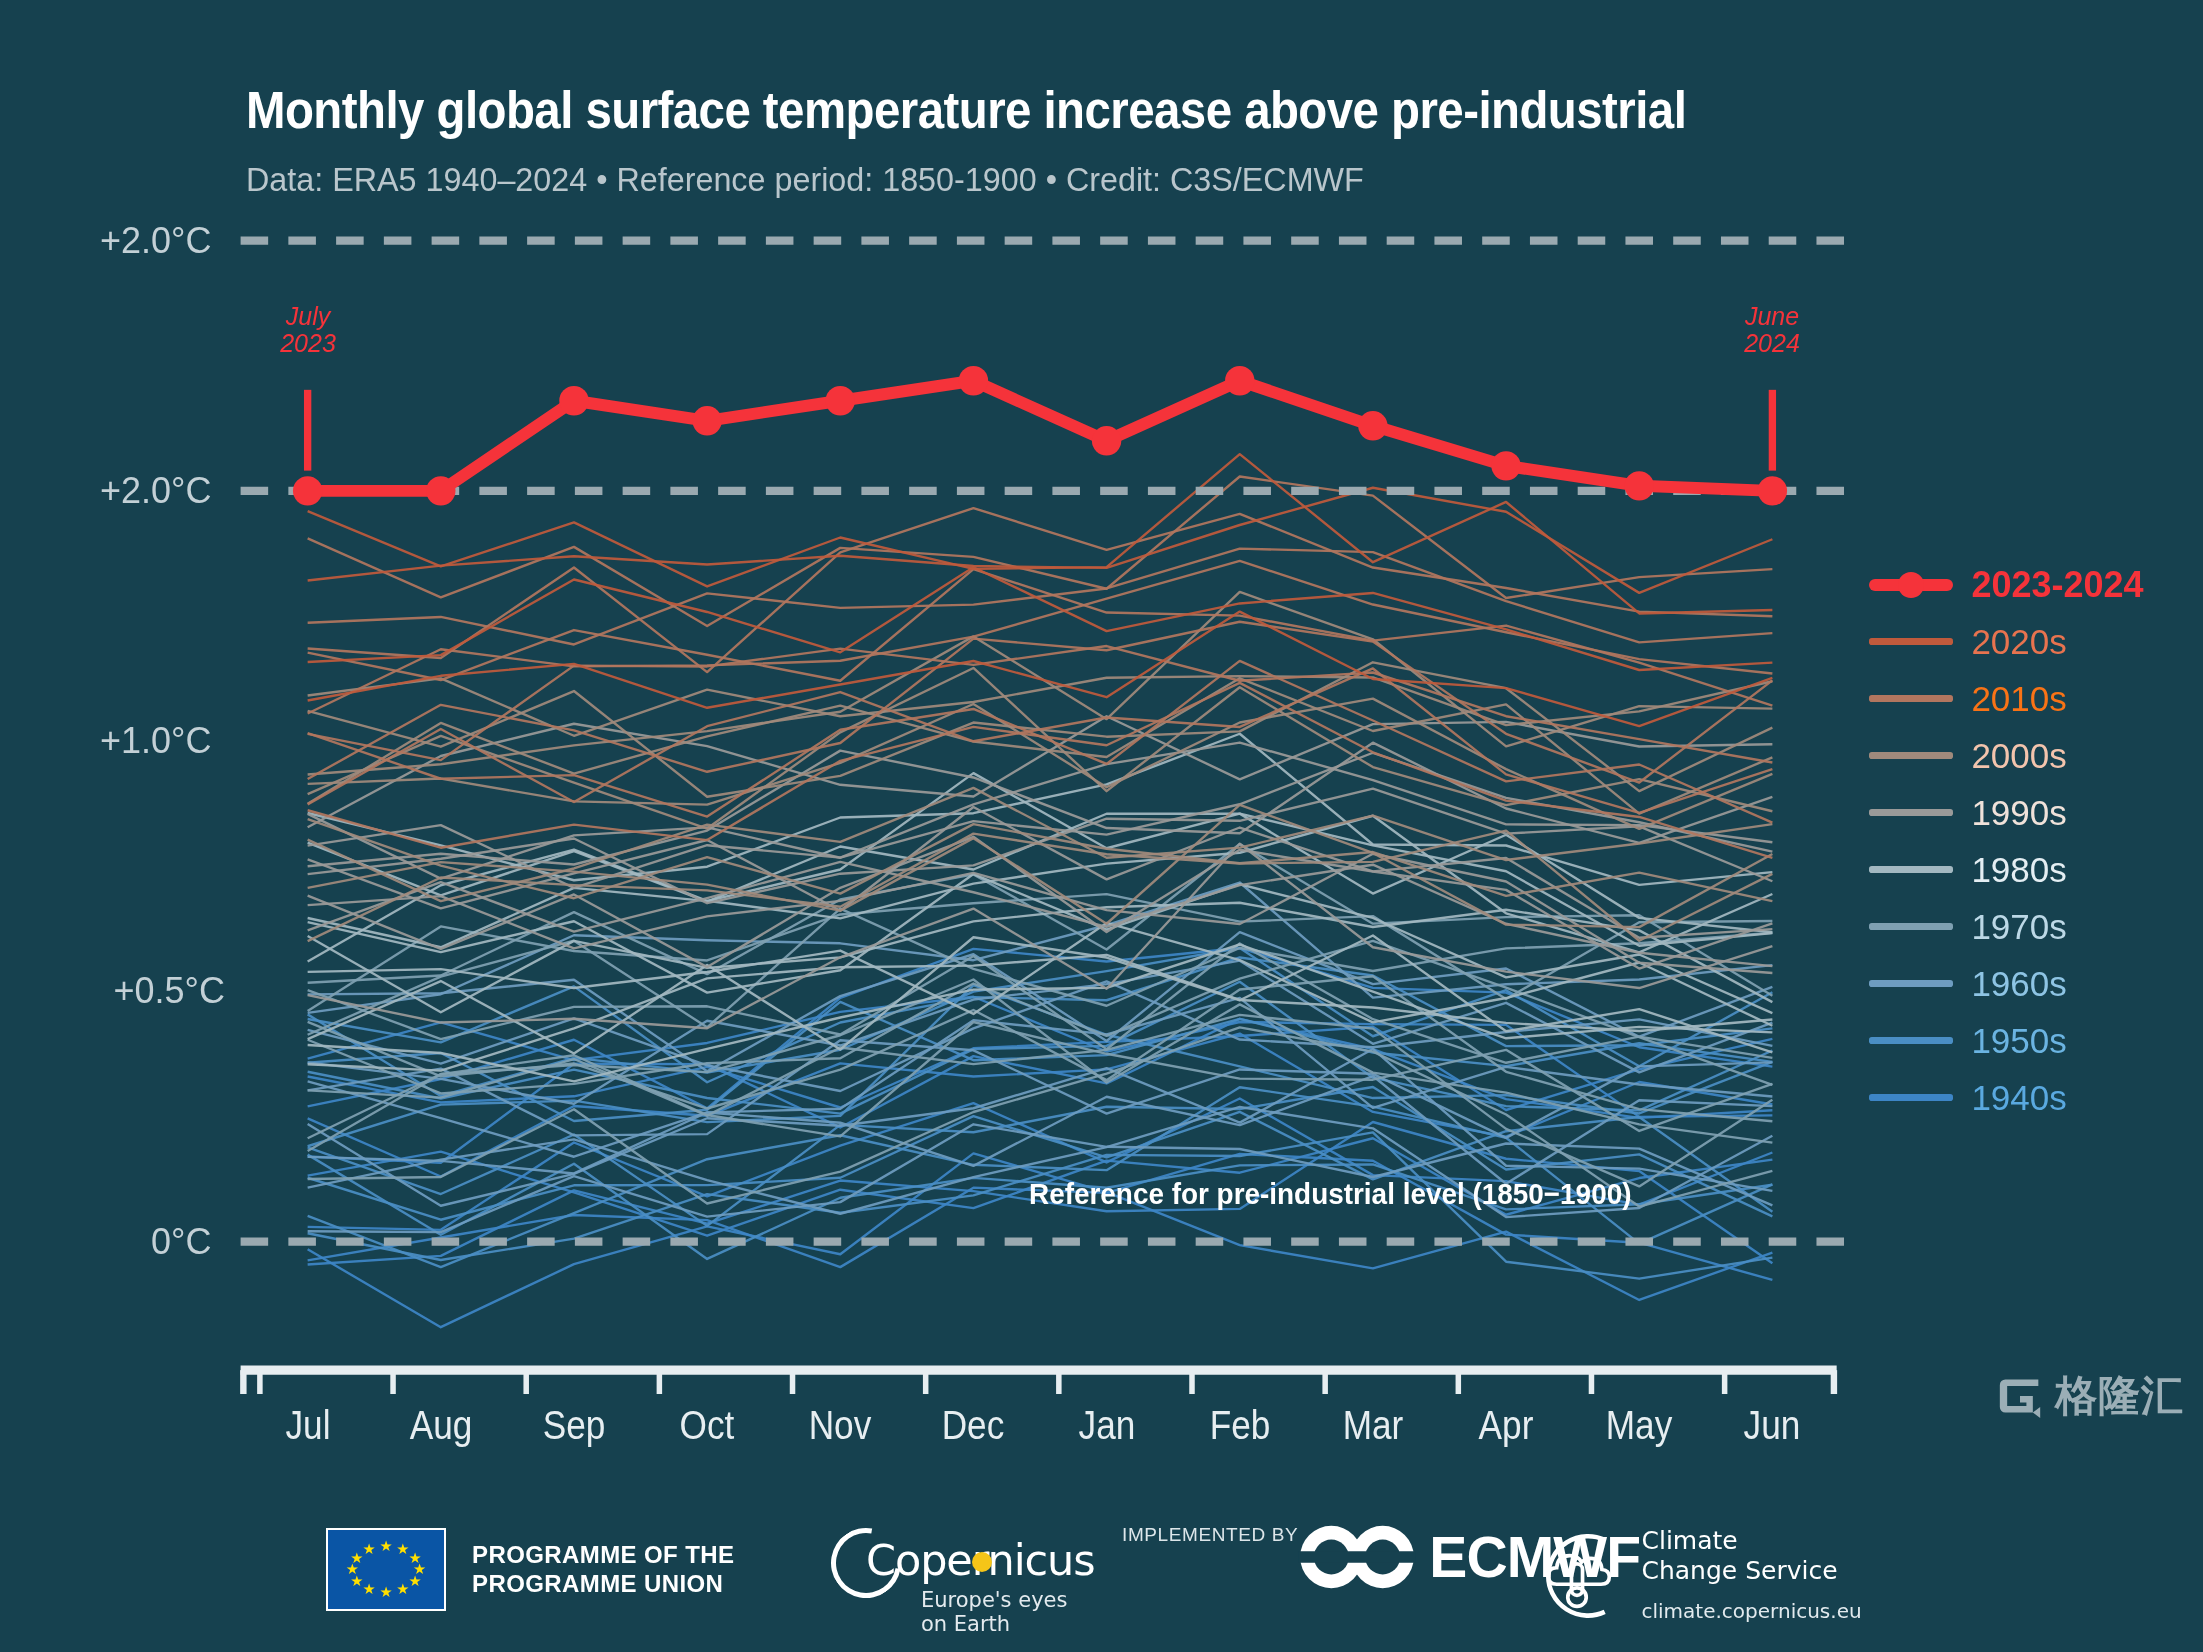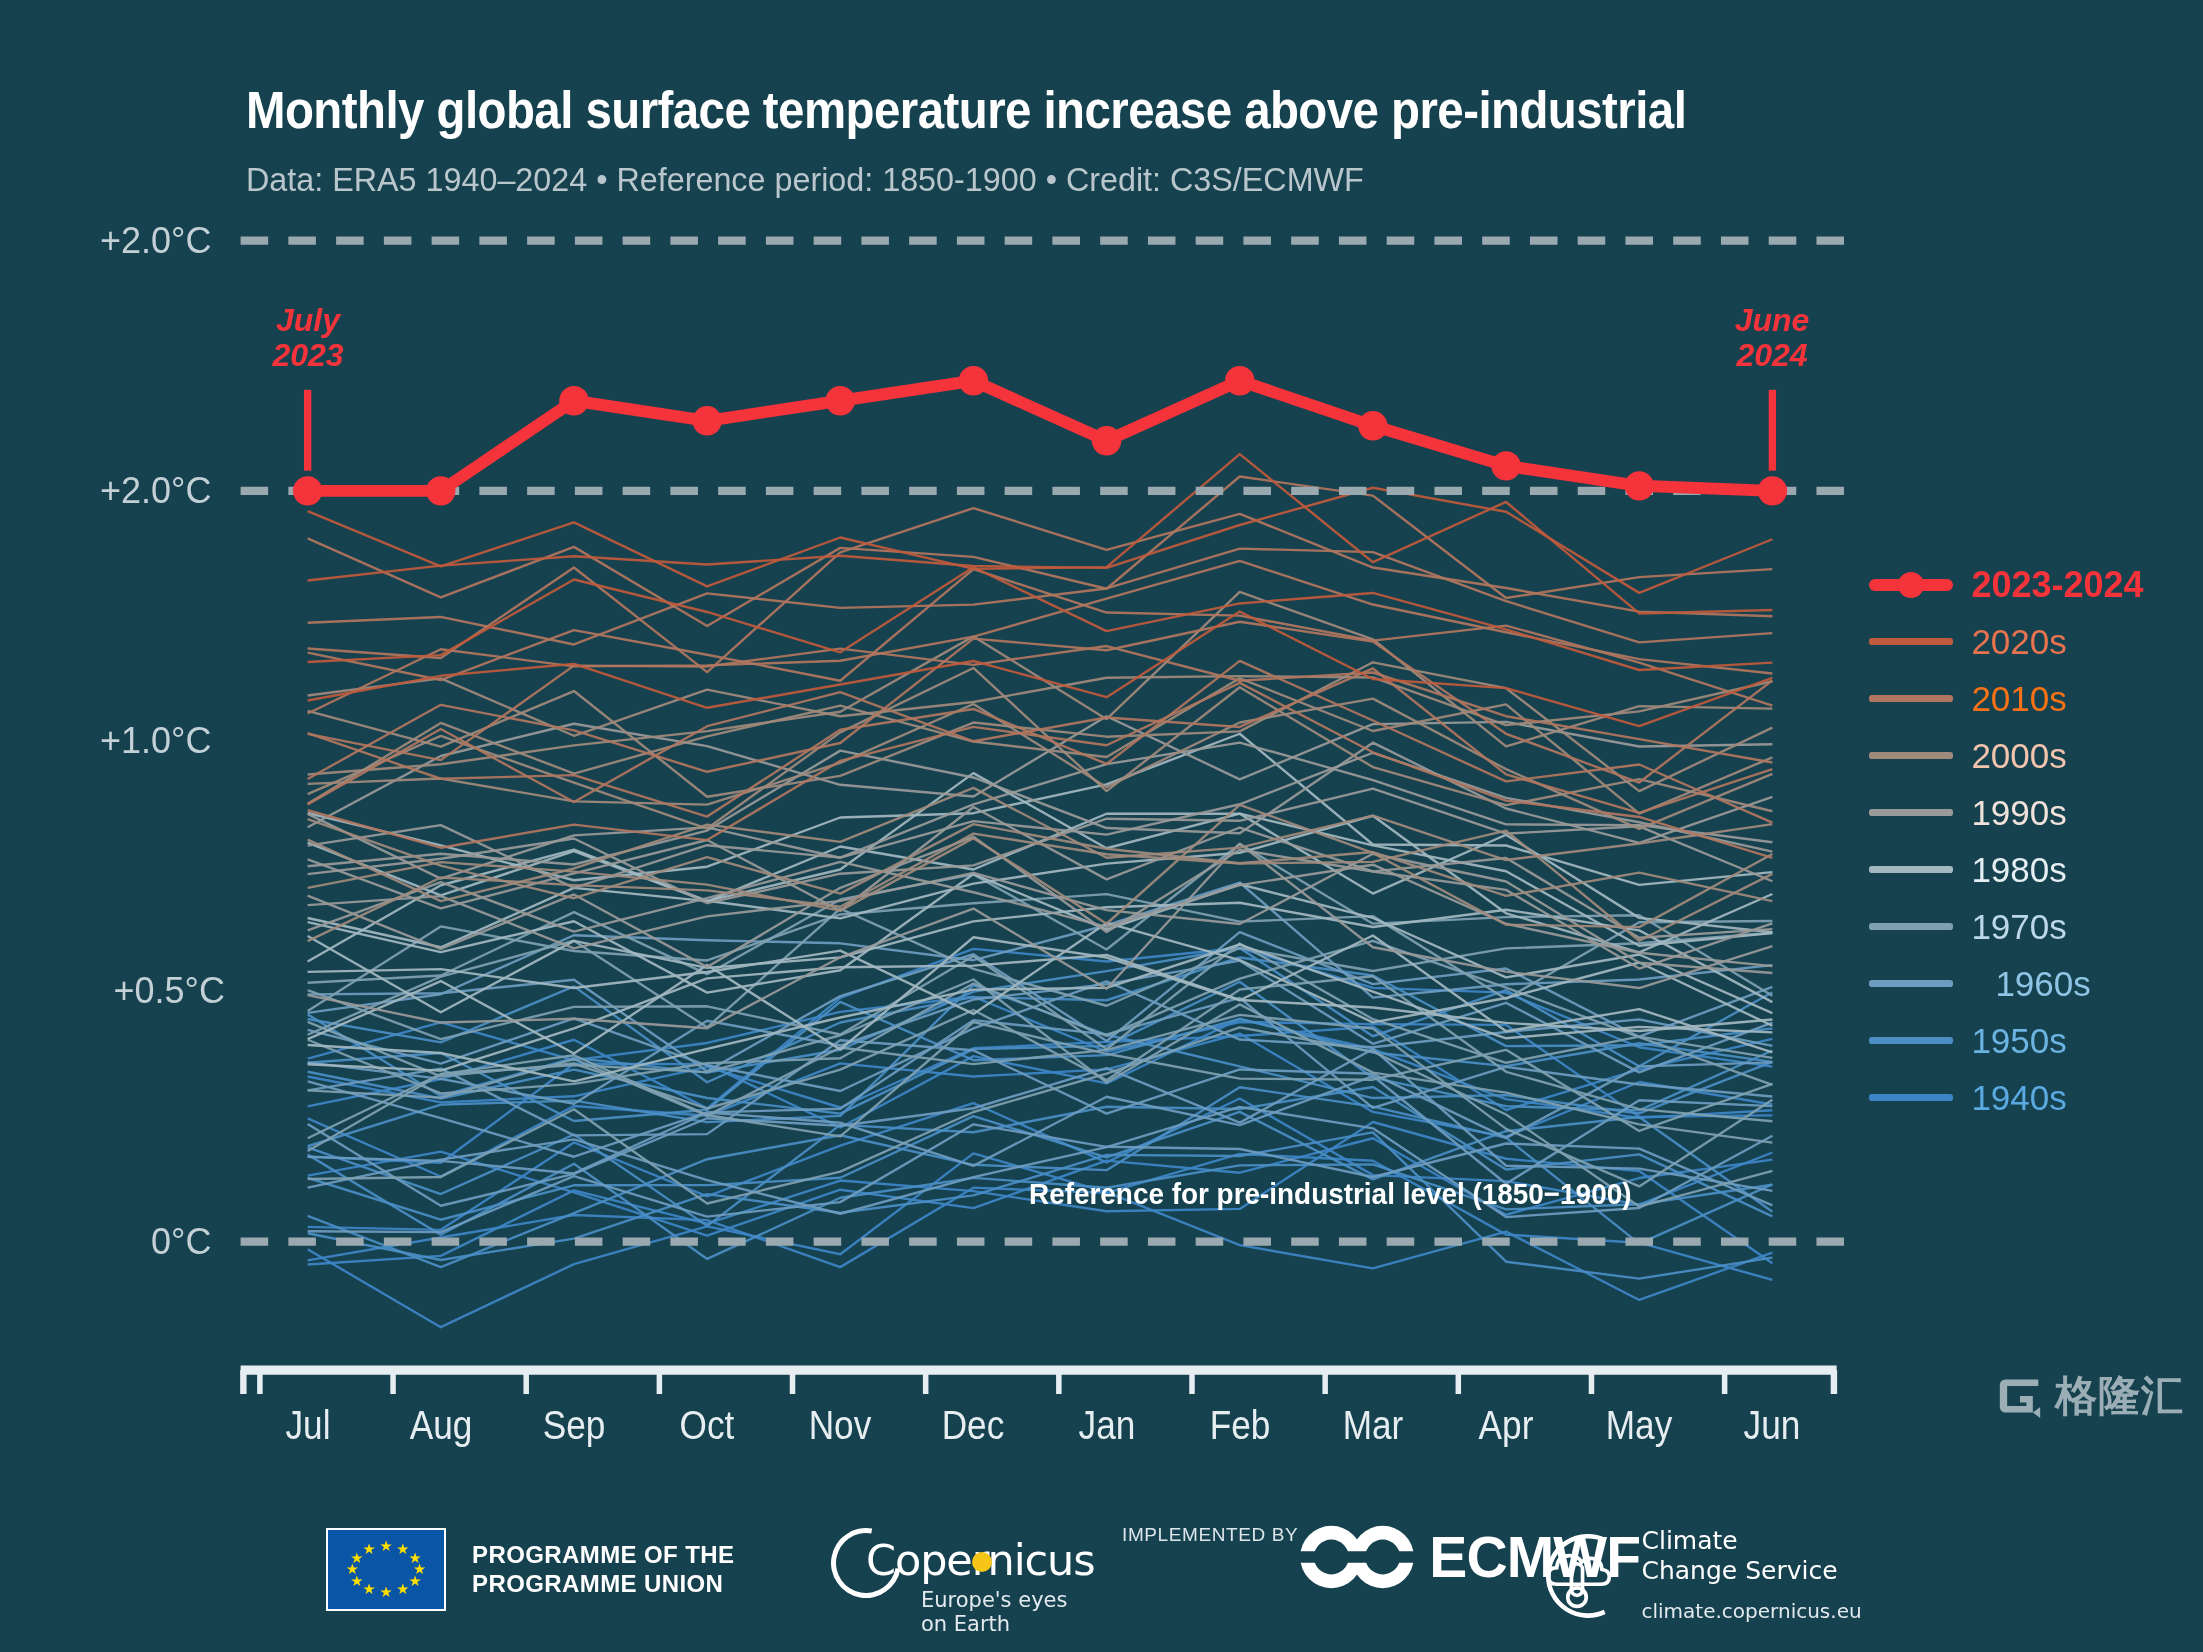--- a/index.html
+++ b/index.html
@@ -68,22 +68,22 @@
     color: #e7eef1;
     transform: translateX(-50%) scaleX(0.88);
     transform-origin: center top;
   }
 
   
   .annot {
     position: absolute;
     color: #f5333a;
     font-style: italic;
-    font-weight: bold;
-    font-size: 32px;
+    font-weight: normal;
+    font-size: 25px;
     line-height: 1.08;
     text-align: center;
     width: 202px;
     transform: translateX(-50%);
     font-family: "Liberation Sans Narrow", "Liberation Sans", sans-serif;
   }
   #ref-line-label {
     position: absolute;
     left: 1029px; top: 1177px;
     font-family: "Liberation Sans Narrow", "Liberation Sans", sans-serif;
@@ -447,21 +447,21 @@
       <div class="legend-row">
         <span class="legend-swatch" style="background: rgb(163, 184, 193);"></span>
         <span class="legend-label" style="color: rgb(228, 238, 243);">1980s</span>
       </div>
       <div class="legend-row">
         <span class="legend-swatch" style="background: rgb(127, 160, 178);"></span>
         <span class="legend-label" style="color: rgb(188, 216, 230);">1970s</span>
       </div>
       <div class="legend-row">
         <span class="legend-swatch" style="background: rgb(110, 156, 192);"></span>
-        <span class="legend-label" style="color: rgb(142, 196, 228); margin-left: 24px;">1960s</span>
+        <span class="legend-label" style="color: rgb(142, 196, 228);">1960s</span>
       </div>
       <div class="legend-row">
         <span class="legend-swatch" style="background: rgb(74, 142, 196);"></span>
         <span class="legend-label" style="color: rgb(107, 180, 226);">1950s</span>
       </div>
       <div class="legend-row">
         <span class="legend-swatch" style="background: rgb(61, 133, 198);"></span>
         <span class="legend-label" style="color: rgb(90, 169, 224);">1940s</span>
       </div>
     </div>

